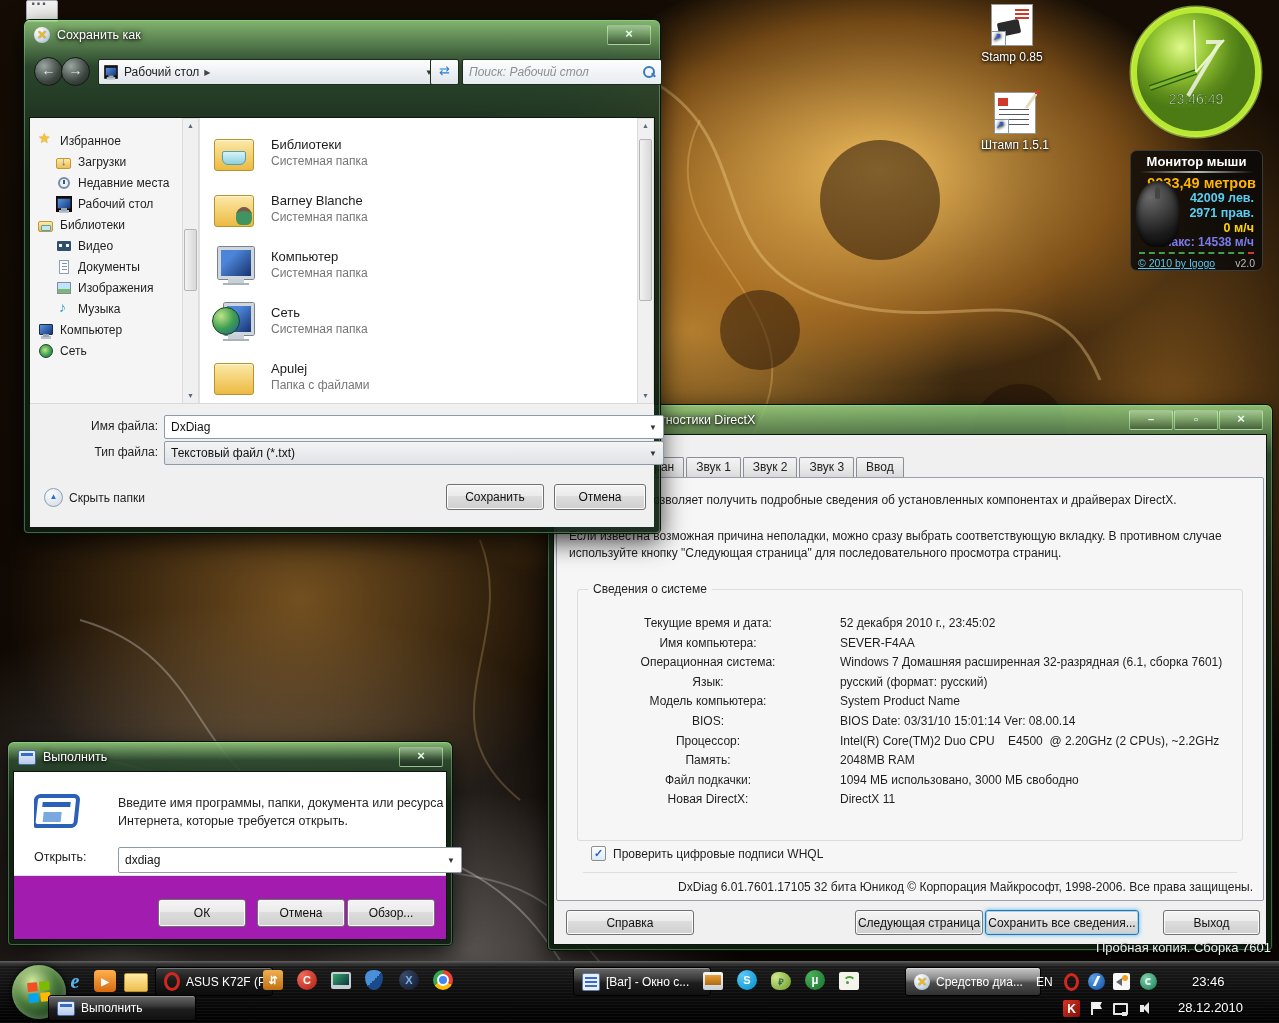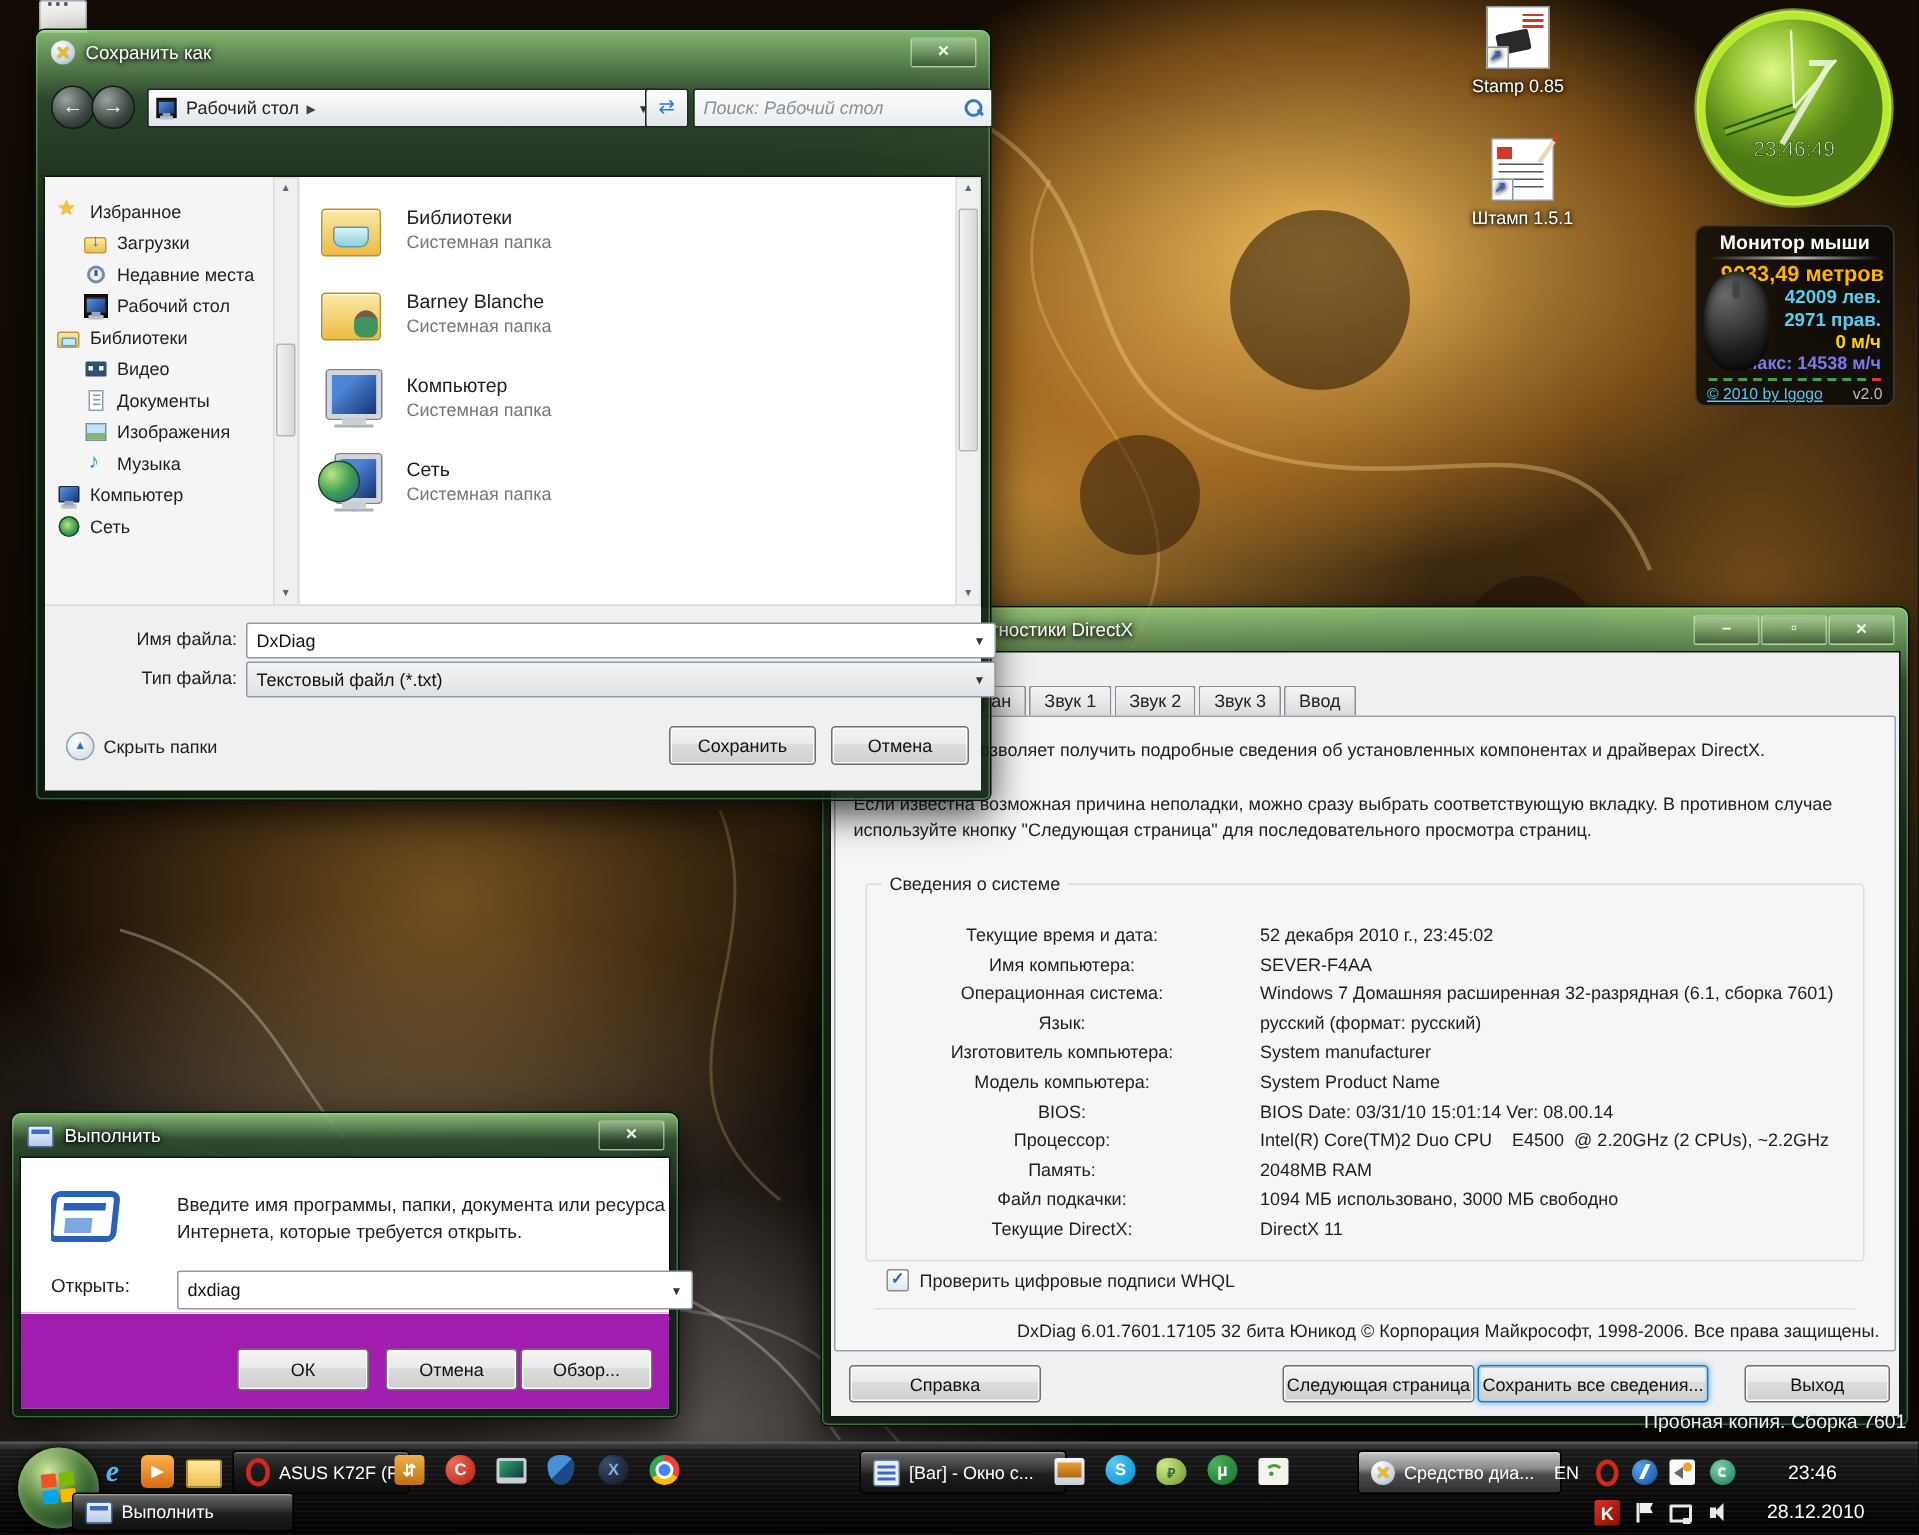--- a/index.html
+++ b/index.html
@@ -365,24 +365,20 @@
             <div class="sysrow">
               <span class="syslabel">Операционная система:</span>
               <span class="sysval">Windows 7 Домашняя расширенная 32-разрядная (6.1, сборка 7601)</span>
             </div>
 
             <div class="sysrow">
               <span class="syslabel">Язык:</span>
               <span class="sysval">русский (формат: русский)</span>
             </div>
 
-            <div class="sysrow">
-              <span class="syslabel">Изготовитель компьютера:</span>
-              <span class="sysval">System manufacturer</span>
-            </div>
 
             <div class="sysrow">
               <span class="syslabel">Модель компьютера:</span>
               <span class="sysval">System Product Name</span>
             </div>
 
             <div class="sysrow">
               <span class="syslabel">BIOS:</span>
               <span class="sysval">BIOS Date: 03/31/10 15:01:14 Ver: 08.00.14</span>
             </div>
@@ -396,21 +392,21 @@
               <span class="syslabel">Память:</span>
               <span class="sysval">2048MB RAM</span>
             </div>
 
             <div class="sysrow">
               <span class="syslabel">Файл подкачки:</span>
               <span class="sysval">1094 МБ использовано, 3000 МБ свободно</span>
             </div>
 
             <div class="sysrow">
-              <span class="syslabel">Текущие DirectX:</span>
+              <span class="syslabel">Новая DirectX:</span>
               <span class="sysval">DirectX 11</span>
             </div>
           </div>
       </div>
       <div class="whqlrow">
         <span class="chk"></span>
         <span>Проверить цифровые подписи WHQL</span>
       </div>
       <div class="pagehr"></div>
       <div class="dxfooter">DxDiag 6.01.7601.17105 32 бита Юникод  © Корпорация Майкрософт, 1998-2006.  Все права защищены.</div>
@@ -543,20 +539,27 @@
           <div class="frow">
             <span class="bi network">
               <i class="g"></i>
             </span>
             <span>
               <div class="fname">Сеть</div>
               <div class="ftype">Системная папка</div>
             </span>
           </div>
 
+          <div class="frow">
+            <span class="bi folder"><i class="g"></i></span>
+            <span>
+              <div class="fname">Apulej</div>
+              <div class="ftype">Папка с файлами</div>
+            </span>
+          </div>
         </div>
       <div class="vscroll">
         <div class="ar up">▲</div>
         <div class="thumb" style="top:20px;height:160px"></div>
         <div class="ar dn">▼</div>
       </div>
     </div>
   </div>
 
   <div class="savebottom">

